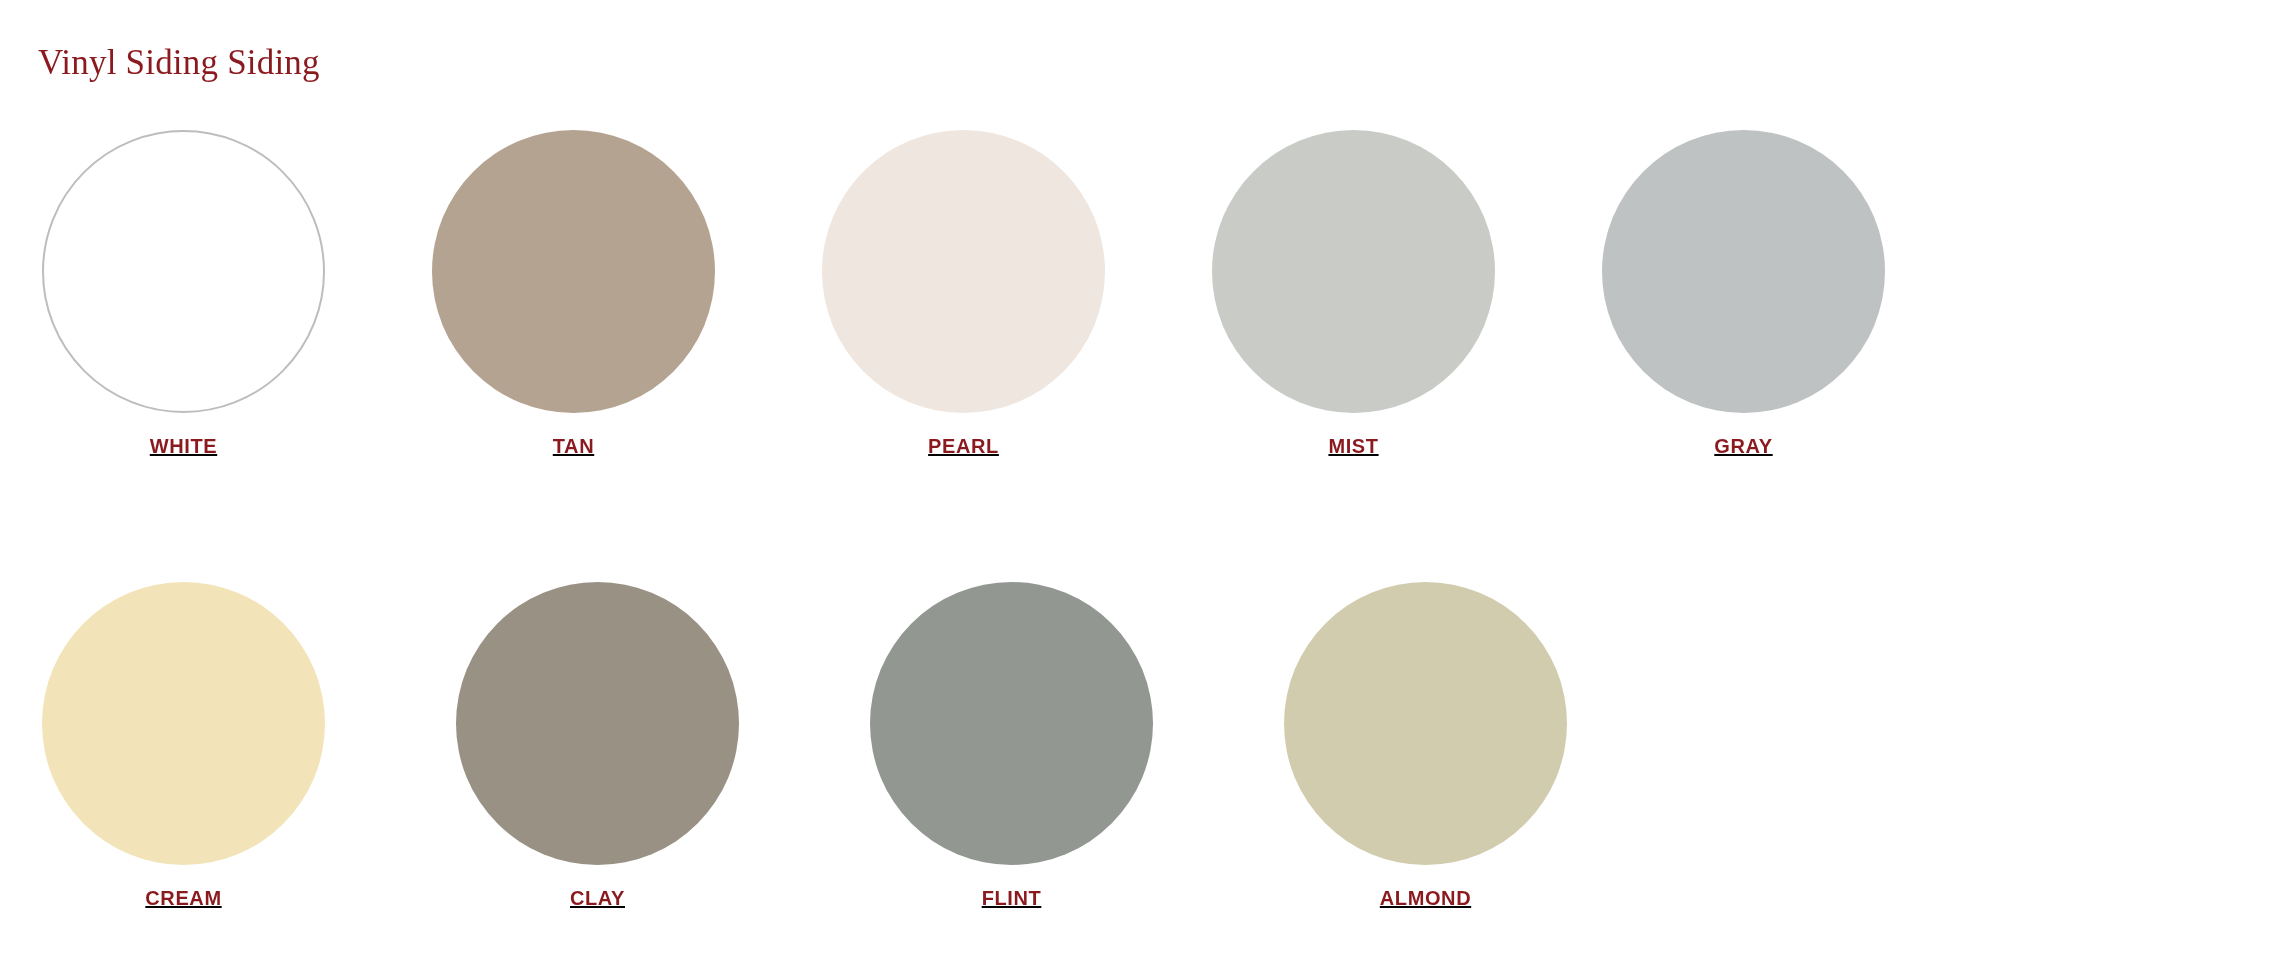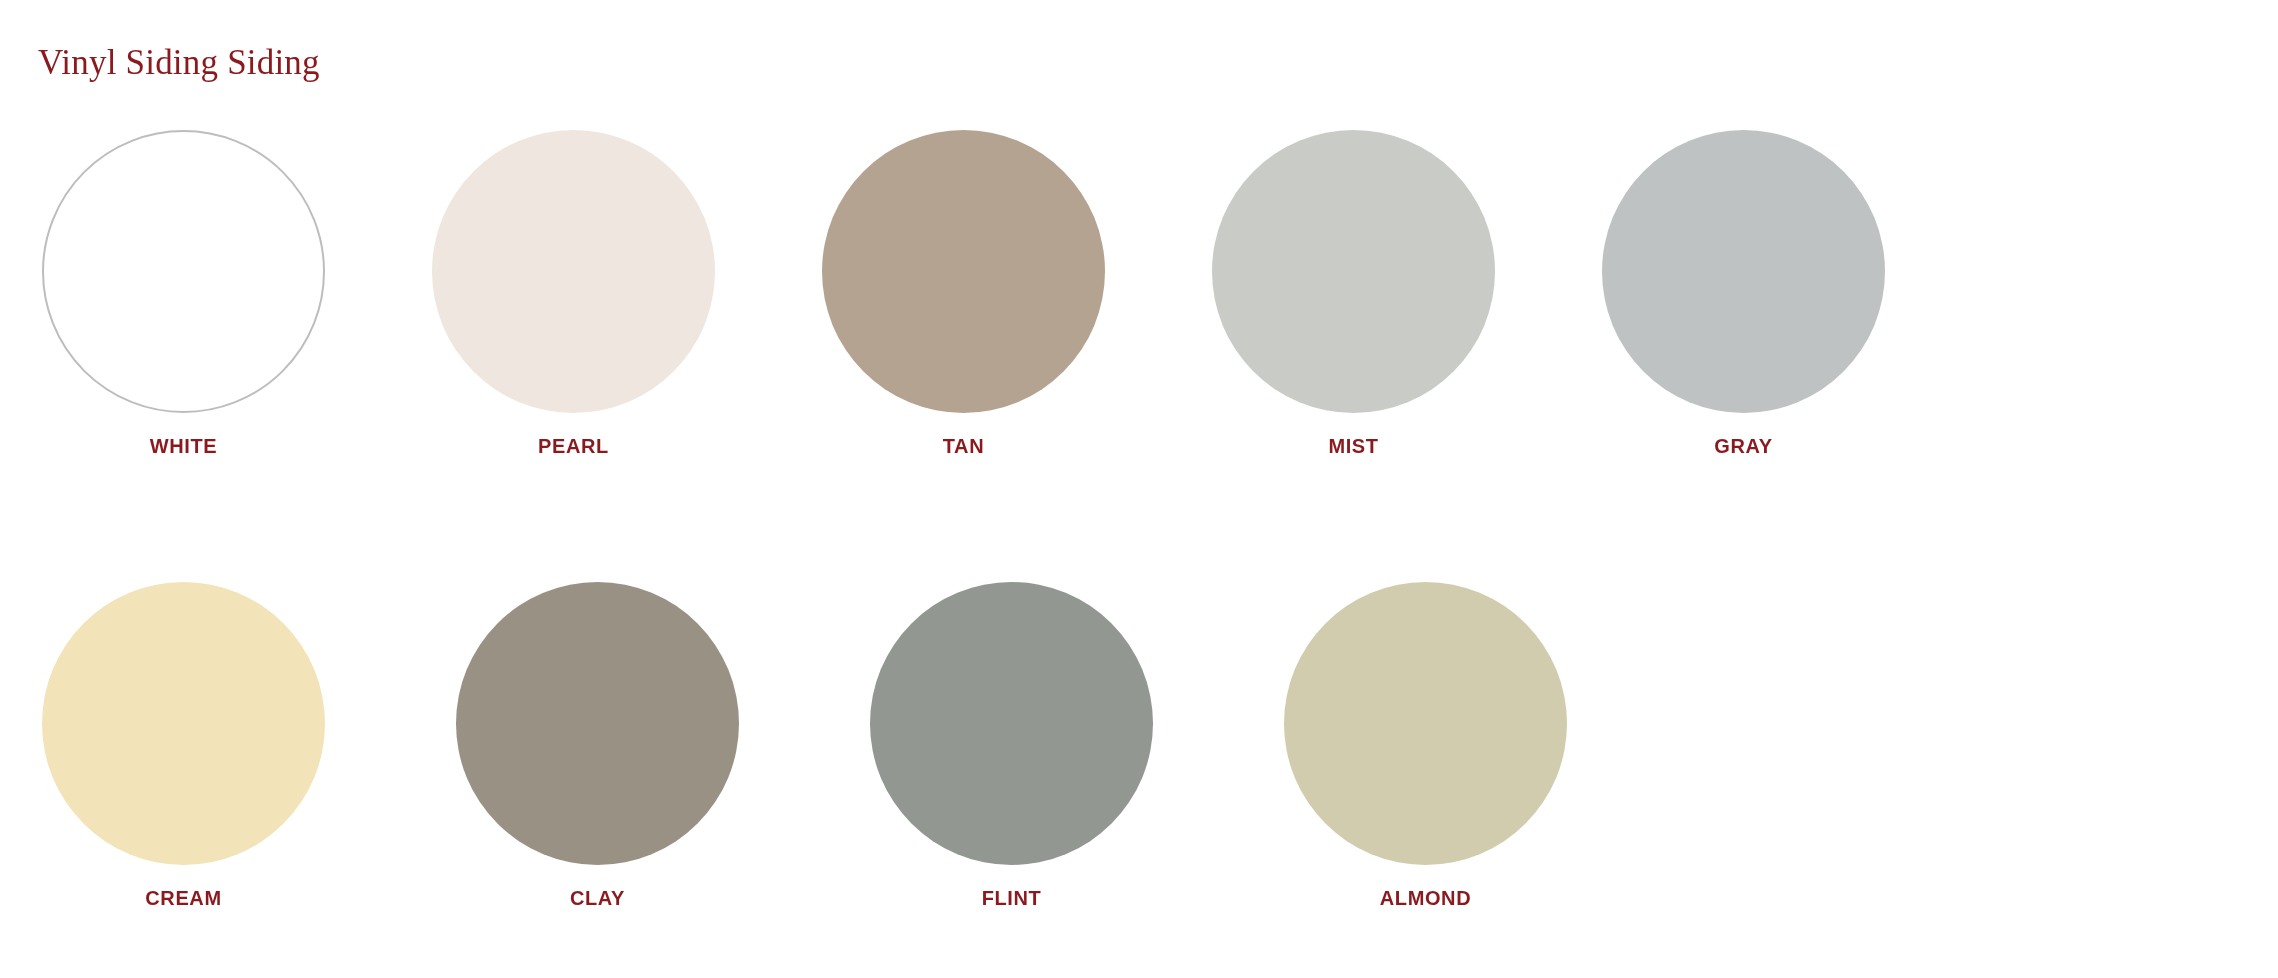--- a/index.html
+++ b/index.html
@@ -31,20 +31,21 @@
     color: #8B1A1F;
     letter-spacing: 0.2px;
     white-space: nowrap;
   }
 
   .swatch-grid {
     position: absolute;
     left: 0;
     top: 130px;
     width: 1824px;
+    text-decoration: underline;
   }
 
   .swatch-row {
     display: flex;
     flex-direction: row;
     align-items: flex-start;
     padding-left: 42px;
     box-sizing: border-box;
   }
 
@@ -104,30 +105,30 @@
     <div class="swatch-row row-1">
       <div class="swatch-cell">
         <span class="swatch-circle-wrap">
           <span class="swatch-circle outlined" style="background-color: rgb(255, 255, 255); border-color: rgb(189, 189, 189);"></span>
         </span>
         <span class="swatch-label">WHITE</span>
       </div>
 
       <div class="swatch-cell">
         <span class="swatch-circle-wrap">
-          <span class="swatch-circle" style="background-color: rgb(239, 231, 223);"></span>
+          <span class="swatch-circle" style="background-color: rgb(181, 163, 145);"></span>
         </span>
-        <span class="swatch-label">PEARL</span>
+        <span class="swatch-label">TAN</span>
       </div>
 
       <div class="swatch-cell">
         <span class="swatch-circle-wrap">
-          <span class="swatch-circle" style="background-color: rgb(181, 163, 145);"></span>
+          <span class="swatch-circle" style="background-color: rgb(239, 231, 223);"></span>
         </span>
-        <span class="swatch-label">TAN</span>
+        <span class="swatch-label">PEARL</span>
       </div>
 
 
       <div class="swatch-cell">
         <span class="swatch-circle-wrap">
           <span class="swatch-circle" style="background-color: rgb(201, 203, 198);"></span>
         </span>
         <span class="swatch-label">MIST</span>
       </div>
 

